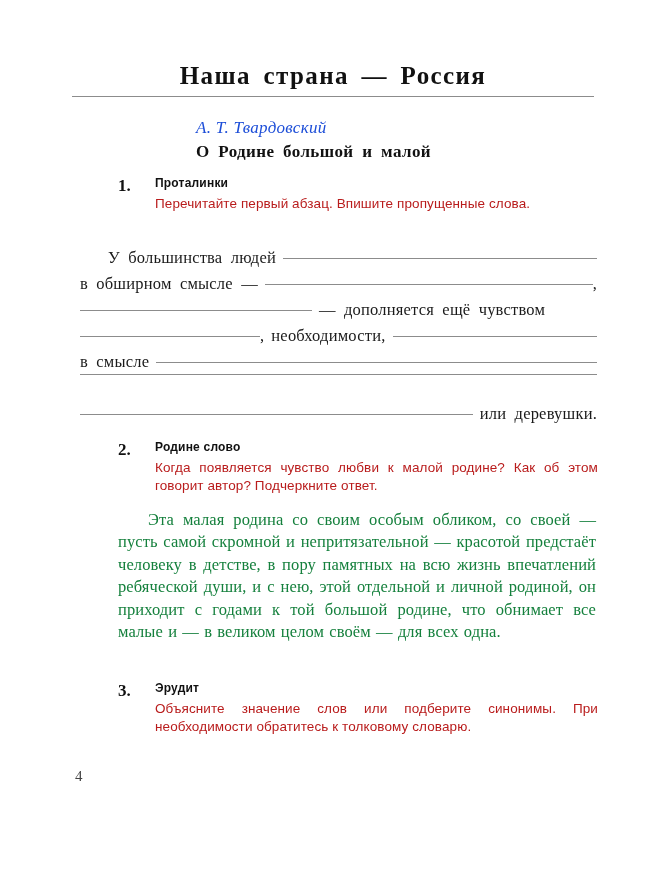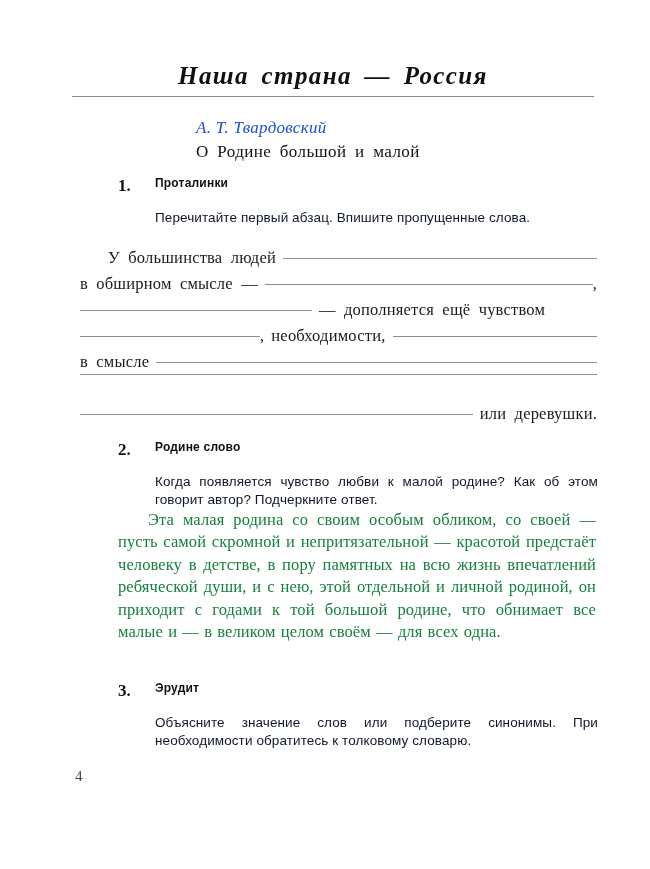--- a/index.html
+++ b/index.html
@@ -32,21 +32,20 @@
   }
   .page-title {
     font-family: "Liberation Serif", serif;
     font-weight: bold;
     font-size: 25px;
     letter-spacing: 1.4px;
     text-align: center;
     word-spacing: 5px;
     color: #111111;
     white-space: nowrap;
-    font-style: italic;
   }
   .header-rule {
     margin-top: 6px;
     border-bottom: 1px solid #8c8c8c;
     width: 522px;
   }
 
   .byline {
     position: absolute;
     left: 196px;
@@ -56,21 +55,21 @@
   .author {
     font-family: "Liberation Serif", serif;
     font-style: italic;
     font-size: 17px;
     letter-spacing: 0.3px;
     color: #1d4ed8;
     line-height: 1.1;
   }
   .work-title {
     font-family: "Liberation Serif", serif;
-    font-weight: normal;
+    font-weight: bold;
     font-size: 17px;
     letter-spacing: 0.4px;
     word-spacing: 4px;
     color: #111111;
     margin-top: 5px;
     line-height: 1.1;
   }
 
   
   .task {
@@ -94,25 +93,25 @@
     font-family: "Liberation Sans", sans-serif;
     font-weight: bold;
     font-size: 12px;
     letter-spacing: 0.2px;
     color: #111111;
     line-height: 1.25;
   }
   .task-instruction {
     font-family: "Liberation Sans", sans-serif;
     font-size: 13.5px;
-    color: #0f172a;
+    color: #b91c1c;
     line-height: 1.34;
     text-align: justify;
     letter-spacing: 0.1px;
-    margin-top: 18px;
+    margin-top: 4px;
   }
 
   #task-1 { top: 176px; }
   #task-2 { top: 440px; }
   #task-3 { top: 681px; }
 
   
   .fill-block {
     position: absolute;
     left: 80px;

